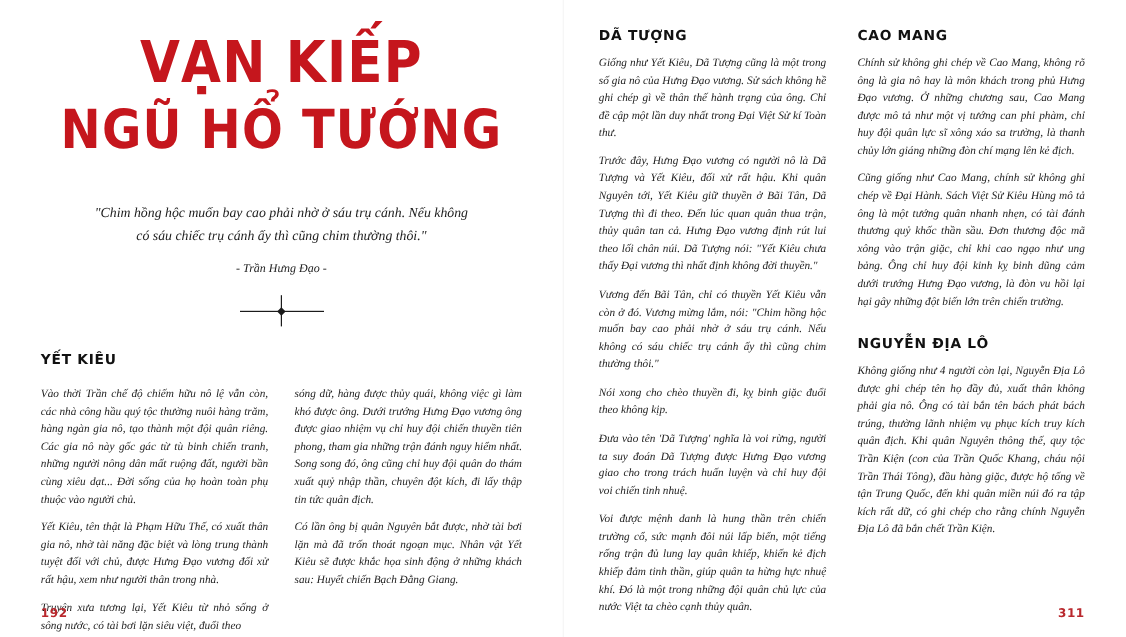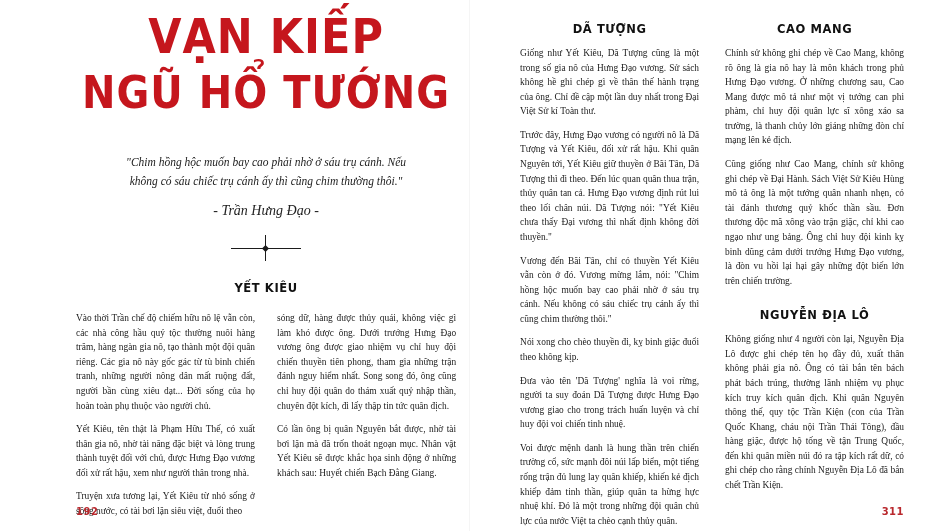--- a/index.html
+++ b/index.html
@@ -20,22 +20,21 @@
     height: 531px;
     display: flex;
   }
   .page {
     position: relative;
     height: 531px;
     box-sizing: border-box;
   }
   .page-left {
     width: 469px;
-    padding: 6px 34px 10px 34px;
-    margin-left: 42px;
+    padding: 22px 34px 10px 34px;
   }
   .page-right {
     width: 469px;
     padding: 22px 34px 10px 30px;
   }
 
   
   .title-block {
     text-align: center;
     padding-top: 6px;
@@ -70,21 +69,21 @@
   .quote-text {
     font-family: "Liberation Serif", serif;
     font-style: italic;
     font-size: 11.5px;
     line-height: 1.65;
     color: #1b1b1b;
   }
   .quote-attrib {
     font-family: "Liberation Serif", serif;
     font-style: italic;
-    font-size: 14px;
+    font-size: 10px;
     color: #222;
     margin-top: 12px;
   }
 
   
   .ornament {
     margin: 16px auto 0 auto;
     width: 70px;
     height: 26px;
     position: relative;
@@ -110,21 +109,20 @@
     left: 32px;
     top: 11px;
     width: 5px;
     height: 5px;
     background: #1b1b1b;
     transform: rotate(45deg);
   }
 
   
   .section-heading {
-    text-align: center;
     font-family: "DejaVu Sans", sans-serif;
     font-weight: bold;
     font-size: 11.5px;
     letter-spacing: 0.6px;
     color: #111;
     margin: 0 0 10px 0;
   }
   .heading-gap {
     margin-top: 20px;
   }
@@ -138,20 +136,21 @@
   .col {
     flex: 1;
   }
   p.body {
     font-family: "Liberation Serif", serif;
     font-size: 9.4px;
     line-height: 1.55;
     text-align: justify;
     margin: 0 0 9px 0;
     color: #1b1b1b;
+    font-style: italic;
   }
   .right-cols {
     display: flex;
     gap: 26px;
     height: 100%;
   }
   .right-col {
     flex: 1;
   }
 

